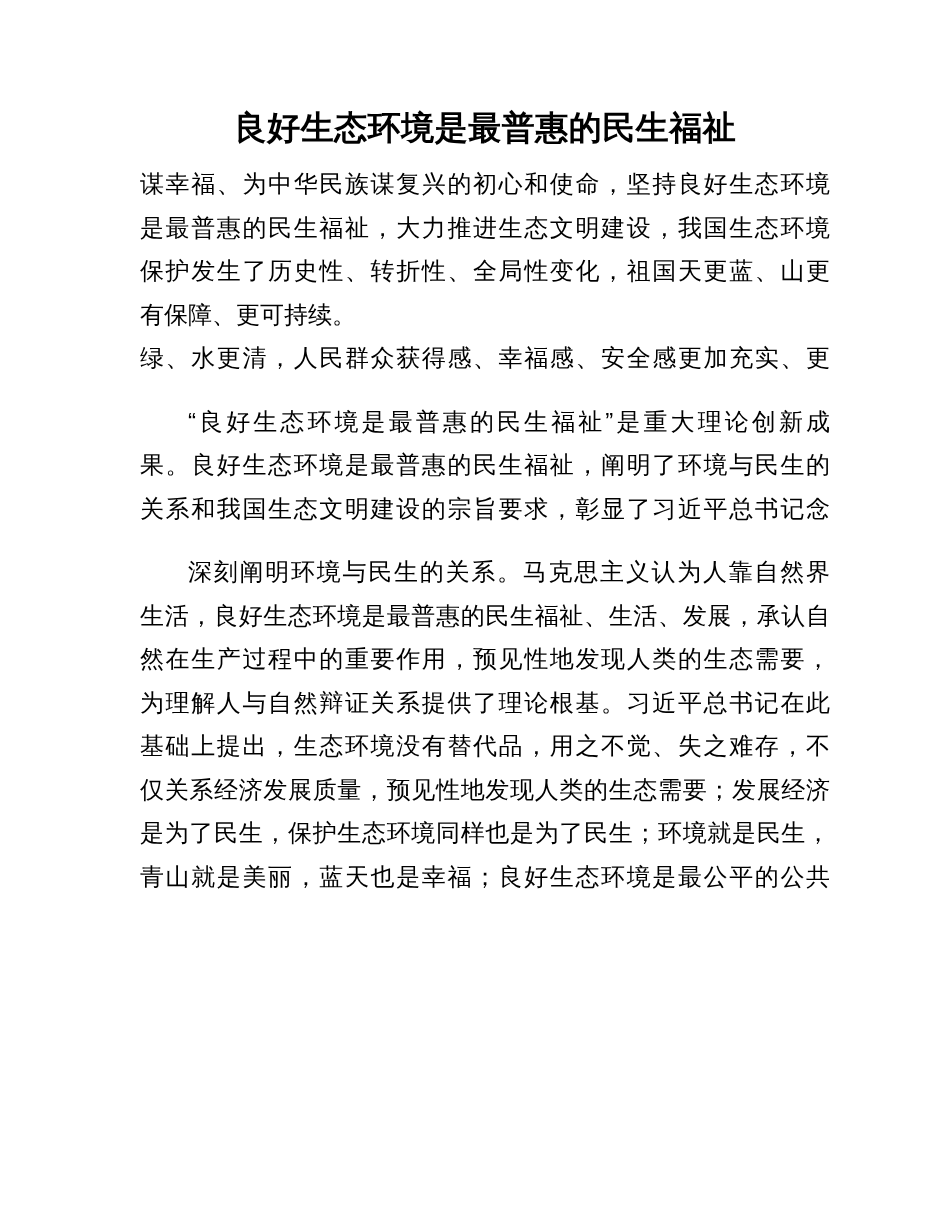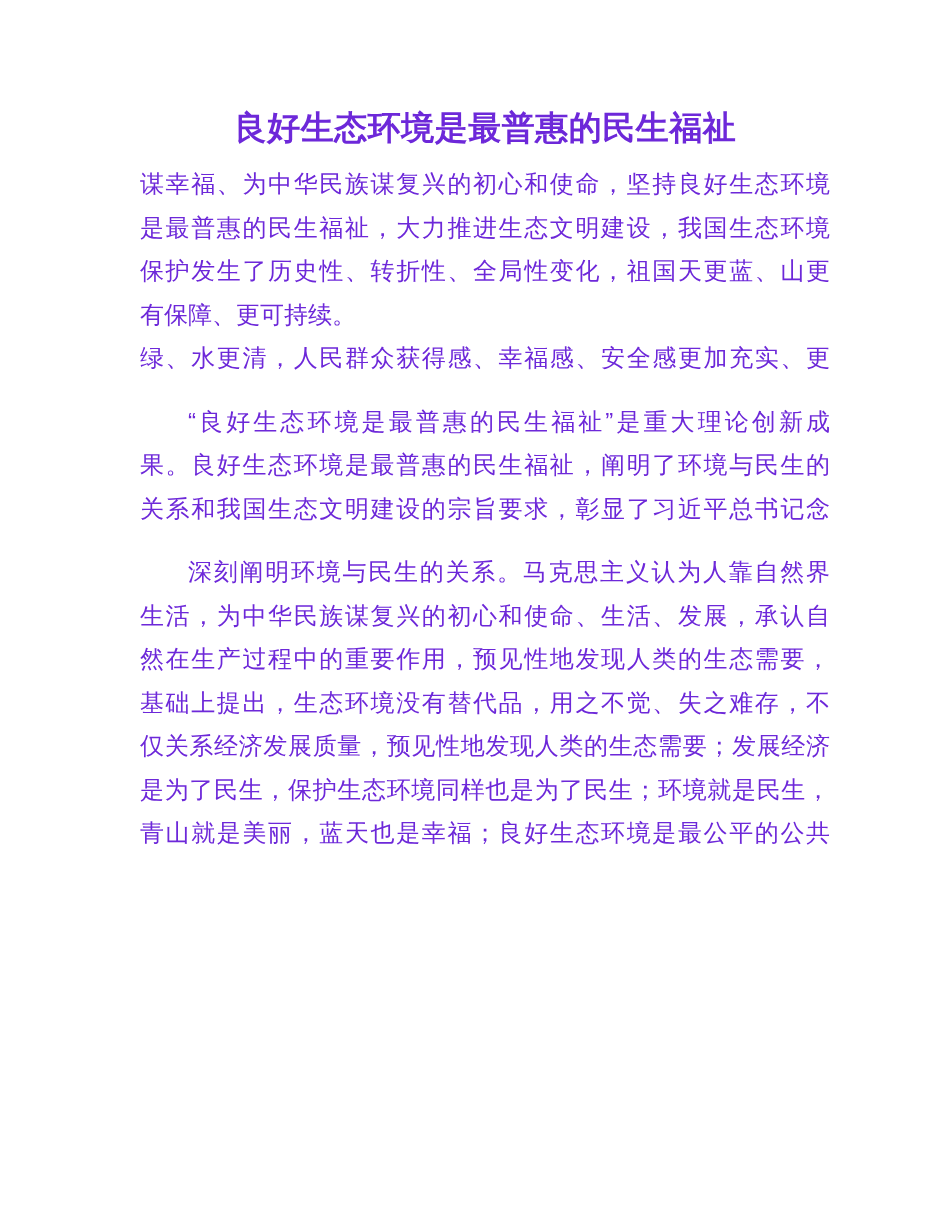--- a/index.html
+++ b/index.html
@@ -5,21 +5,21 @@
   html, body {
     margin: 0;
     padding: 0;
     background: #ffffff;
   }
   .page {
     position: relative;
     width: 950px;
     height: 1024px;
     background: #ffffff;
-    color: #6d28d9;
+    color: #000000;
     font-family: "Liberation Sans", "DejaVu Sans", sans-serif;
     overflow: hidden;
   }
   .content {
     width: 690px;
     margin-left: 140px;
   }
   .doc-title {
     margin: 0;
     padding-top: 104px;
@@ -69,22 +69,23 @@
           <div class="line flush-left">有保障、更可持续。</div>
           <div class="line">绿、水更清，人民群众获得感、幸福感、安全感更加充实、更</div>
         </div>
         <div class="para">
           <div class="line indent">“良好生态环境是最普惠的民生福祉”是重大理论创新成</div>
           <div class="line">果。良好生态环境是最普惠的民生福祉，阐明了环境与民生的</div>
           <div class="line">关系和我国生态文明建设的宗旨要求，彰显了习近平总书记念</div>
         </div>
         <div class="para">
           <div class="line indent">深刻阐明环境与民生的关系。马克思主义认为人靠自然界</div>
-          <div class="line">生活，为中华民族谋复兴的初心和使命、生活、发展，承认自</div>
+          <div class="line">生活，良好生态环境是最普惠的民生福祉、生活、发展，承认自</div>
           <div class="line">然在生产过程中的重要作用，预见性地发现人类的生态需要，</div>
+          <div class="line">为理解人与自然辩证关系提供了理论根基。习近平总书记在此</div>
           <div class="line">基础上提出，生态环境没有替代品，用之不觉、失之难存，不</div>
           <div class="line">仅关系经济发展质量，预见性地发现人类的生态需要；发展经济</div>
           <div class="line">是为了民生，保护生态环境同样也是为了民生；环境就是民生，</div>
           <div class="line">青山就是美丽，蓝天也是幸福；良好生态环境是最公平的公共</div>
         </div>
       </div>
   </div>
 </div>
 
 </body></html>

